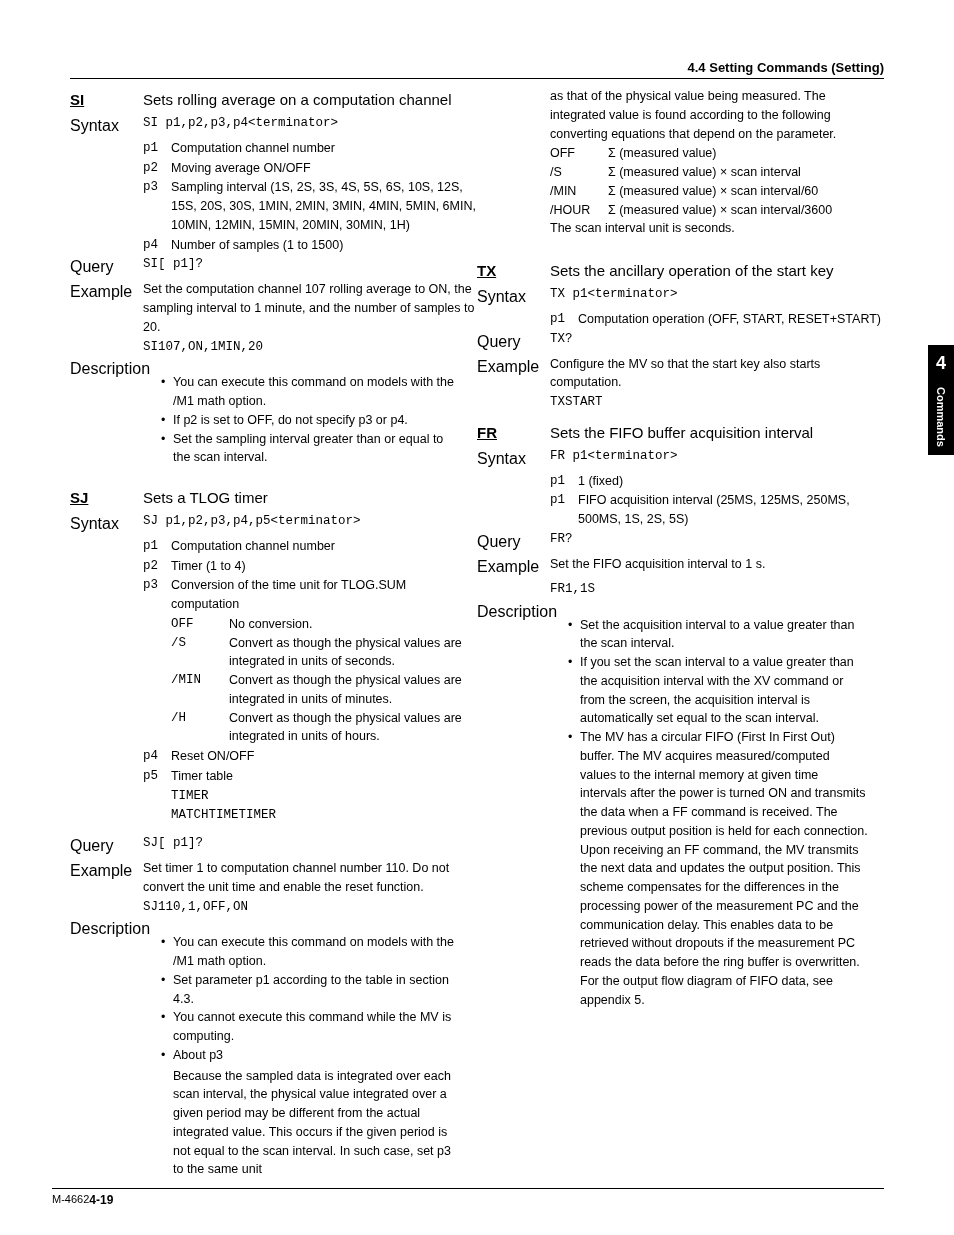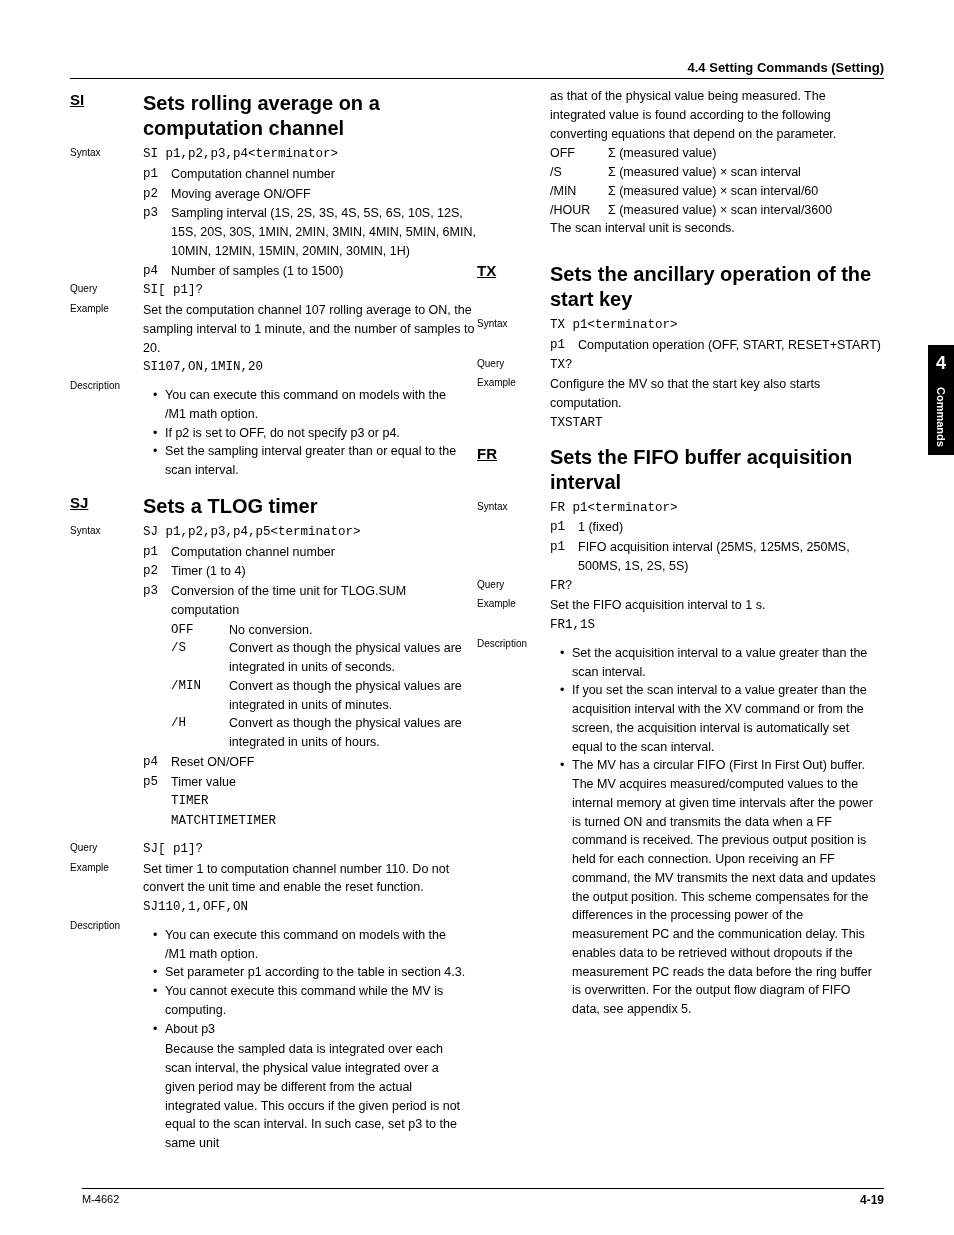--- a/index.html
+++ b/index.html
@@ -2,39 +2,39 @@
 <html><head>
 <meta charset="utf-8">
 <style>
 body{margin:0;font-family:Arial,Helvetica,sans-serif;font-size:12.5px;color:#000;background:#fff}
 .page{width:954px;height:1235px;position:relative;padding:60px 70px 40px 70px;box-sizing:border-box}
 .header{text-align:right;font-weight:bold;font-size:13px;border-bottom:1.5px solid #000;padding-bottom:3px;margin-bottom:8px}
 .cols{display:flex;}
 .col{flex:1;min-width:0}
 .cmd-head{display:flex;align-items:flex-start;gap:18px;margin-top:4px;margin-bottom:4px}
 .cmd-code{font-weight:bold;font-size:15px;text-decoration:underline;width:55px;flex-shrink:0}
-.cmd-title{font-weight:bold;font-size:20px;line-height:1.25}
+.cmd-title{font-weight:normal;font-size:15px;line-height:1.25}
 .row{display:flex;align-items:flex-start;margin-bottom:1px;line-height:1.5}
-.label{width:73px;flex-shrink:0;font-size:10px}
+.label{width:73px;flex-shrink:0;font-size:16px}
 .body{flex:1}
 .mono{font-family:"Courier New",monospace;font-size:12.5px}
 .plist{display:flex;align-items:flex-start;line-height:1.5}
 .pk{font-family:"Courier New",monospace;width:28px;flex-shrink:0}
 .pv{flex:1}
 .sub{display:flex;align-items:flex-start;line-height:1.5}
 .sk{font-family:"Courier New",monospace;width:58px;flex-shrink:0}
 .sk2{width:58px;flex-shrink:0}
 .sv{flex:1}
-ul.b{list-style:none;padding-left:0;margin:8px}
+ul.b{list-style:none;padding-left:0;margin:16px}
 ul.b li{position:relative;padding-left:14px;line-height:1.5}
 ul.b li:before{content:"•";position:absolute;left:2px}
 .side-tab{position:absolute;right:0;top:345px;width:26px;height:110px;background:#000;color:#fff;display:flex;align-items:center;justify-content:center}
 .side-num{position:absolute;top:8px;font-weight:bold;font-size:18px;color:#fff}
 .side-txt{position:absolute;top:42px;writing-mode:vertical-rl;font-size:11px;font-weight:bold}
-.footer{position:absolute;bottom:28px;left:82px;right:70px;border-top:1px solid #000;padding-top:4px;display:flex;justify-content:space-between;font-size:11px}
+.footer{position:absolute;bottom:28px;left:52px;right:70px;border-top:1px solid #000;padding-top:4px;display:flex;font-size:11px}
 .footer .r{font-weight:bold;font-size:12px}
 </style>
 </head>
 <body>
 
 <div class="page">
   <div class="header">4.4  Setting Commands (Setting)</div>
 
   <div class="cols">
 
@@ -170,21 +170,21 @@
               <div class="pk">p4</div>
               <div class="pv">Reset ON/OFF</div>
             </div>
           </div>
         </div>
       <div class="row">
           <div class="label"></div>
           <div class="body">
             <div class="plist">
               <div class="pk">p5</div>
-              <div class="pv">Timer value</div>
+              <div class="pv">Timer table</div>
             </div>
           </div>
         </div>
       <div class="row">
           <div class="label"></div>
           <div class="body mono" style="padding-left:28px">TIMER</div>
         </div>
       <div class="row">
           <div class="label"></div>
           <div class="body mono" style="padding-left:28px">MATCHTIMETIMER</div>

